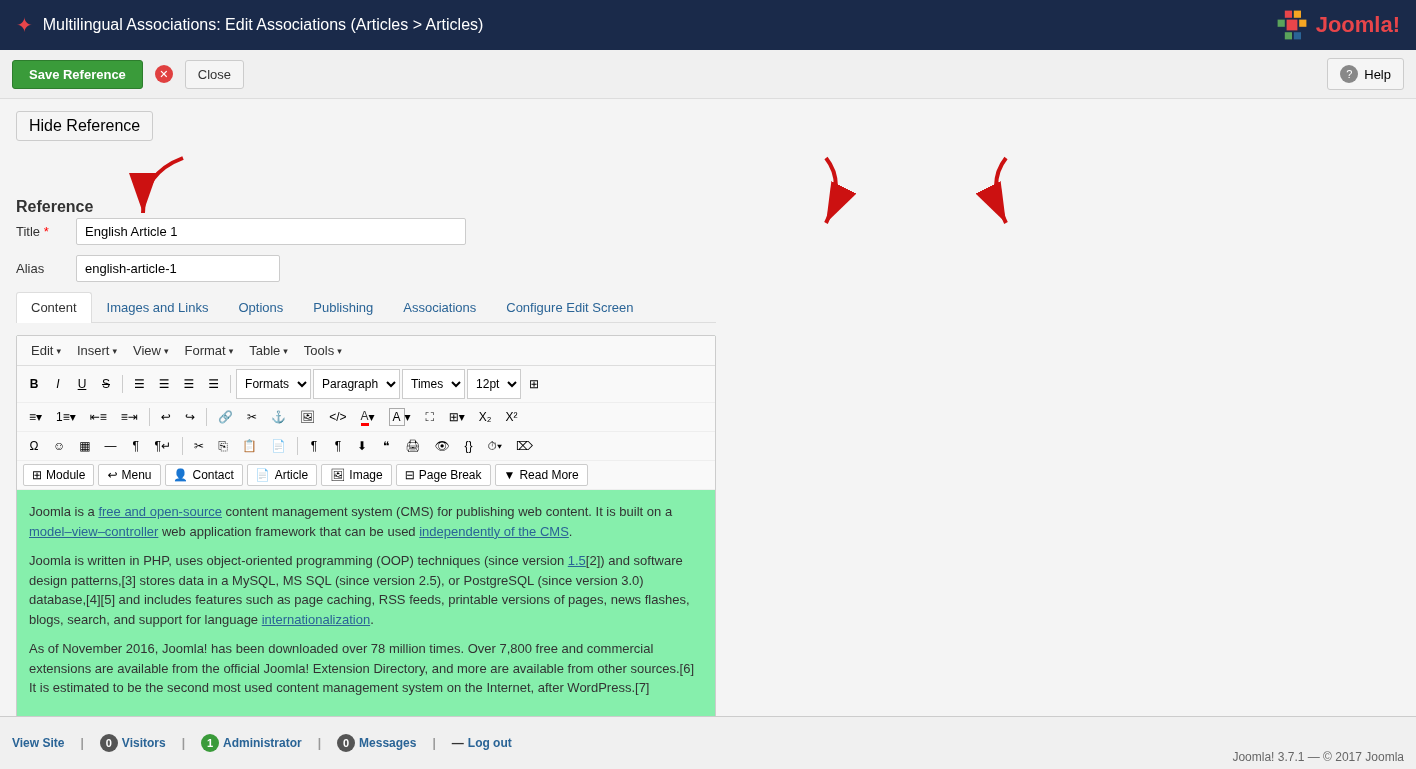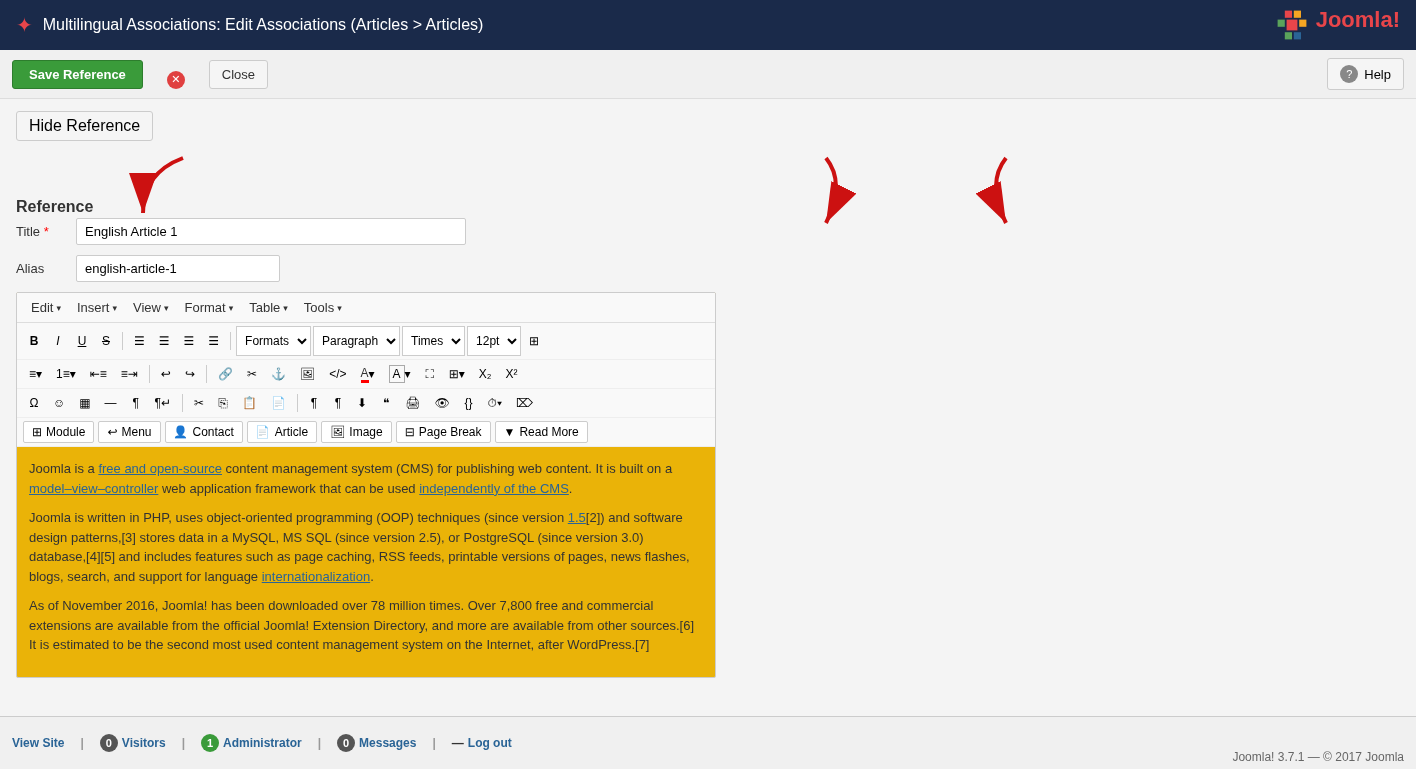--- a/index.html
+++ b/index.html
@@ -10,33 +10,33 @@
       background: #1a2a4a;
       color: white;
       display: flex;
       align-items: center;
       justify-content: space-between;
       padding: 0 16px;
       height: 50px;
     }
     .top-bar-left { display: flex; align-items: center; gap: 10px; }
     .top-bar-title { font-size: 16px; font-weight: normal; }
-    .joomla-logo { font-size: 22px; color: #e8454a; font-weight: bold; display: flex; align-items: flex-start; gap: 6px; }
+    .joomla-logo { font-size: 22px; color: #e8454a; font-weight: bold; display: flex; align-items: center; gap: 6px; }
     .joomla-star { color: #e8454a; font-size: 20px; }
 
     
     .toolbar {
       background: #f0f0f0;
       border-bottom: 1px solid #ddd;
       padding: 8px 12px;
       display: flex;
       align-items: center;
       justify-content: space-between;
     }
-    .toolbar-left { display: flex; gap: 24px; align-items: flex-end; }
+    .toolbar-left { display: flex; gap: 12px; align-items: center; }
     .btn-save {
       background: #3a9b3a;
       color: white;
       border: 1px solid #2d7d2d;
       padding: 6px 16px;
       cursor: pointer;
       border-radius: 3px;
       font-size: 13px;
       font-weight: bold;
     }
@@ -163,21 +163,21 @@
       background: white;
       border-color: #ddd;
       border-bottom-color: white;
       margin-bottom: -1px;
       border-radius: 3px 3px 0 0;
     }
 
     
     .editor-wrapper {
       border: 1px solid #ccc;
-      background: #eab308;
+      background: #86efac;
       border-radius: 2px;
     }
     .editor-menu-bar {
       display: flex;
       gap: 0;
       border-bottom: 1px solid #ddd;
       padding: 4px 6px;
       background: #f9f9f9;
     }
     .editor-menu-item {
@@ -381,20 +381,28 @@
           <span class="required"> *</span>
         </div>
         <input type="text" class="form-input title-input" value="English Article 1" style="">
       </div>
 
       <div class="form-group">
         <div class="form-label">Alias</div>
         <input type="text" class="form-input alias-input" value="english-article-1" style="">
       </div>
 
+      <div class="tabs">
+        <span class="tab active">Content</span>
+        <span class="tab">Images and Links</span>
+        <span class="tab">Options</span>
+        <span class="tab">Publishing</span>
+        <span class="tab">Associations</span>
+        <span class="tab">Configure Edit Screen</span>
+      </div>
 
       <div class="editor-wrapper">
 
         <div class="editor-menu-bar">
           <span class="editor-menu-item">Edit <span class="dropdown-arrow">▾</span></span>
           <span class="editor-menu-item">Insert <span class="dropdown-arrow">▾</span></span>
           <span class="editor-menu-item">View <span class="dropdown-arrow">▾</span></span>
           <span class="editor-menu-item">Format <span class="dropdown-arrow">▾</span></span>
           <span class="editor-menu-item">Table <span class="dropdown-arrow">▾</span></span>
           <span class="editor-menu-item">Tools <span class="dropdown-arrow">▾</span></span>

